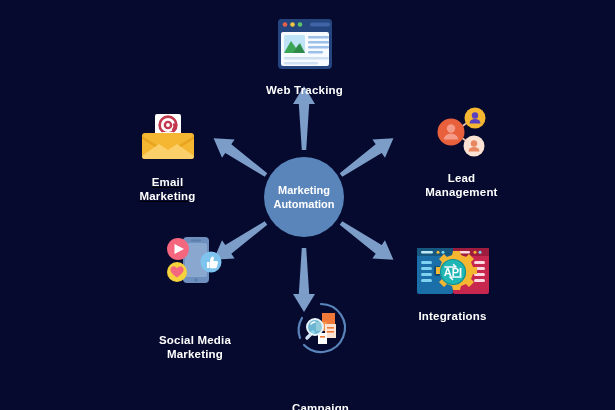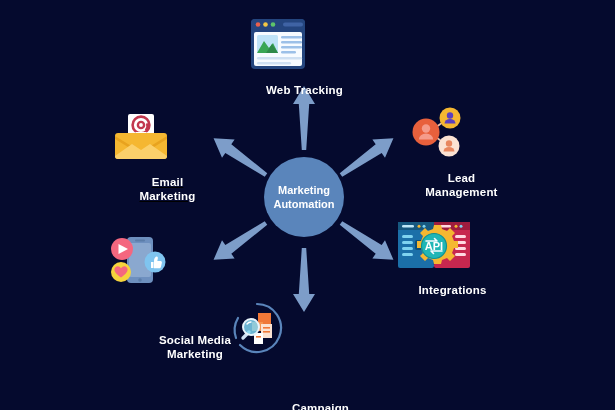--- a/index.html
+++ b/index.html
@@ -4,39 +4,39 @@
 <style>
   html,body{margin:0;padding:0;}
   body{
     width:615px;height:410px;
     background:#050a2e;
     font-family:"Liberation Sans", sans-serif;
     overflow:hidden;
     position:relative;
   }
   #diagram{position:absolute;inset:0;}
-  .node{position:absolute;display:flex;flex-direction:column;}
+  .node{position:absolute;display:flex;flex-direction:column;align-items:center;}
   .node-icon{display:block;}
   .node-label{
     color:#ffffff;font-weight:bold;font-size:11.5px;line-height:14px;
     text-align:center;margin-top:5px;letter-spacing:.2px;white-space:pre-line;
   }
   .hub{
     position:absolute;width:80px;height:80px;border-radius:50%;
     background:#5a85bb;display:flex;align-items:center;justify-content:center;
   }
   .hub-label{
     color:#ffffff;font-weight:bold;font-size:11px;line-height:14px;
     text-align:center;white-space:pre-line;
   }
   .arrow-layer{position:absolute;inset:0;pointer-events:none;}
   
   #node-web{left:247px;top:16px;width:115px;}
   #node-lead{left:404px;top:104px;width:115px;}
-  #node-integrations{left:395px;top:218px;width:115px;}
+  #node-integrations{left:395px;top:244px;width:115px;}
   #node-campaign{left:228px;top:300px;width:185px;gap:36px;}
   #node-social{left:105px;top:232px;width:180px;gap:34px;}
   #node-email{left:110px;top:108px;width:115px;text-decoration:underline;}
   #hub{left:264px;top:157px;}
 </style>
 </head>
 <body>
 
 <div id="diagram">
 

